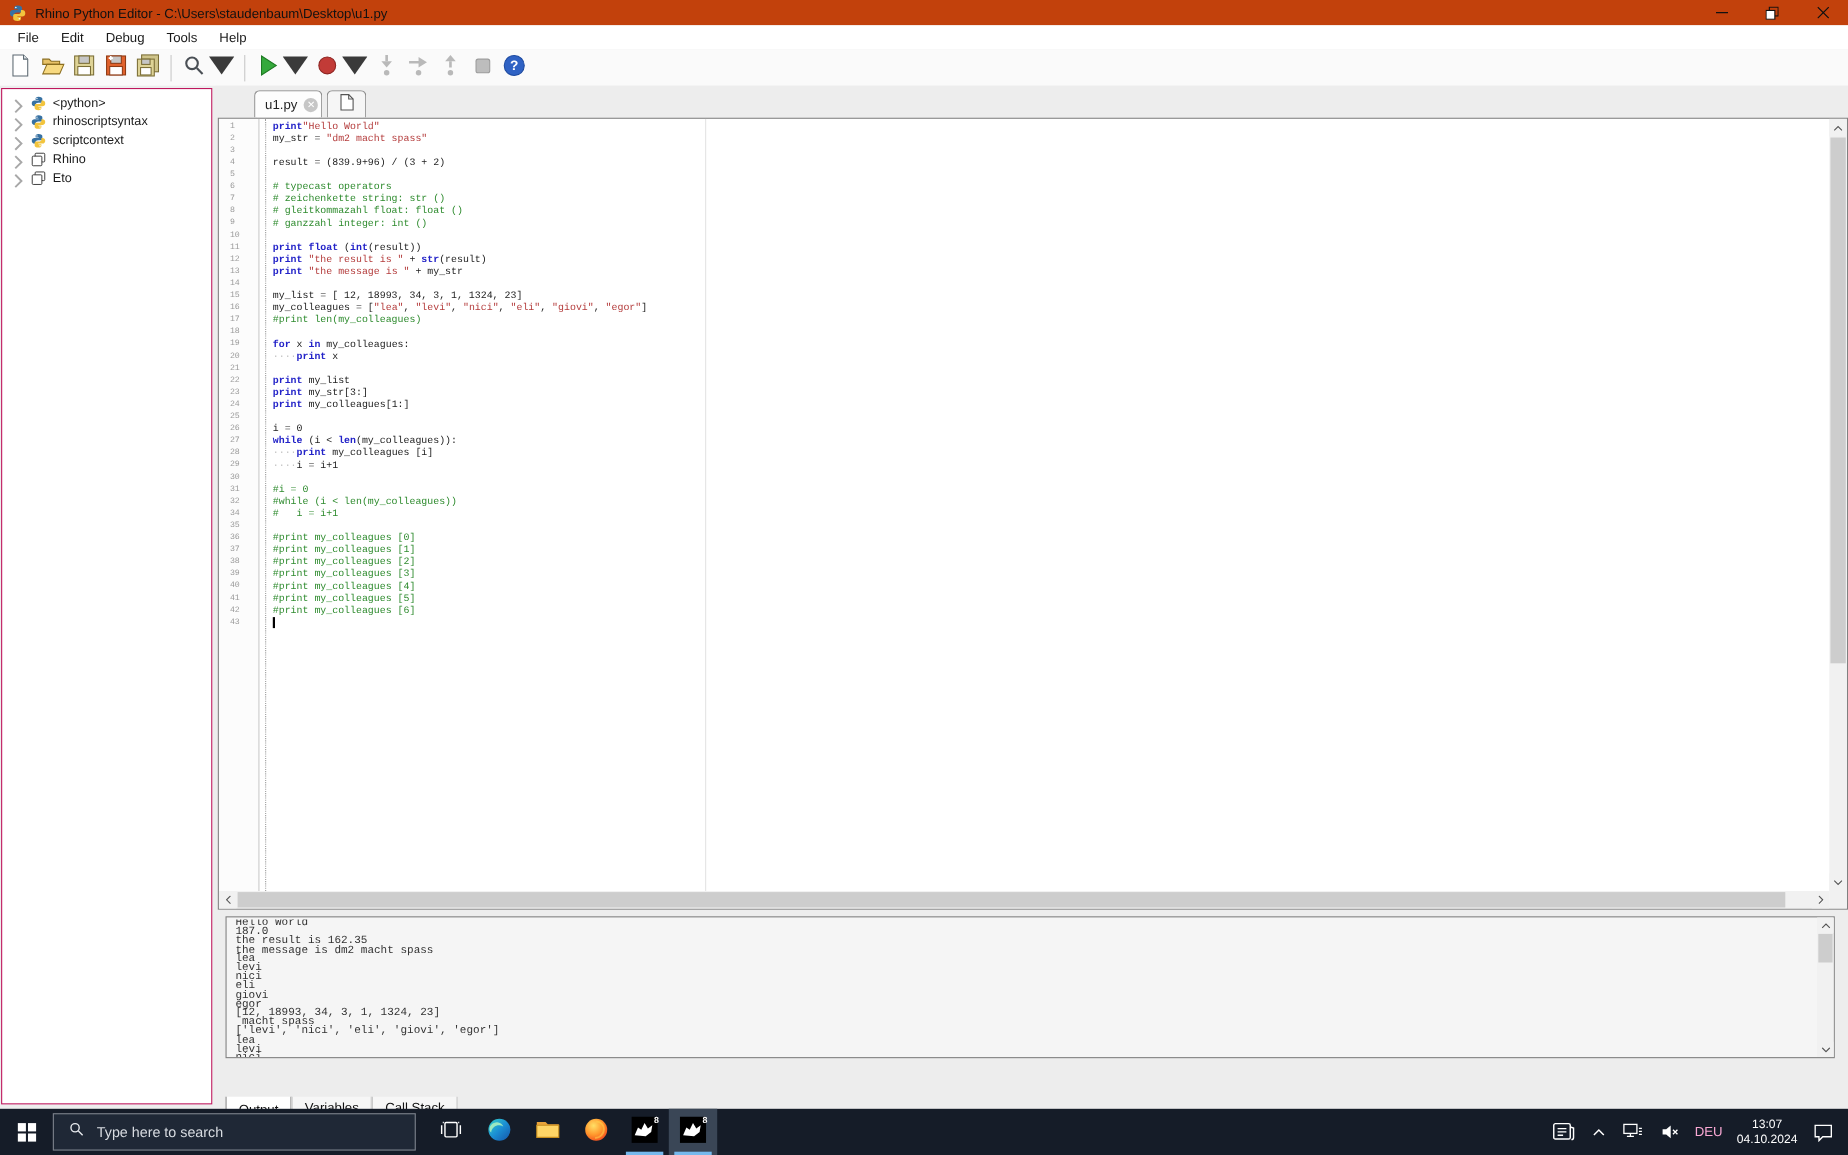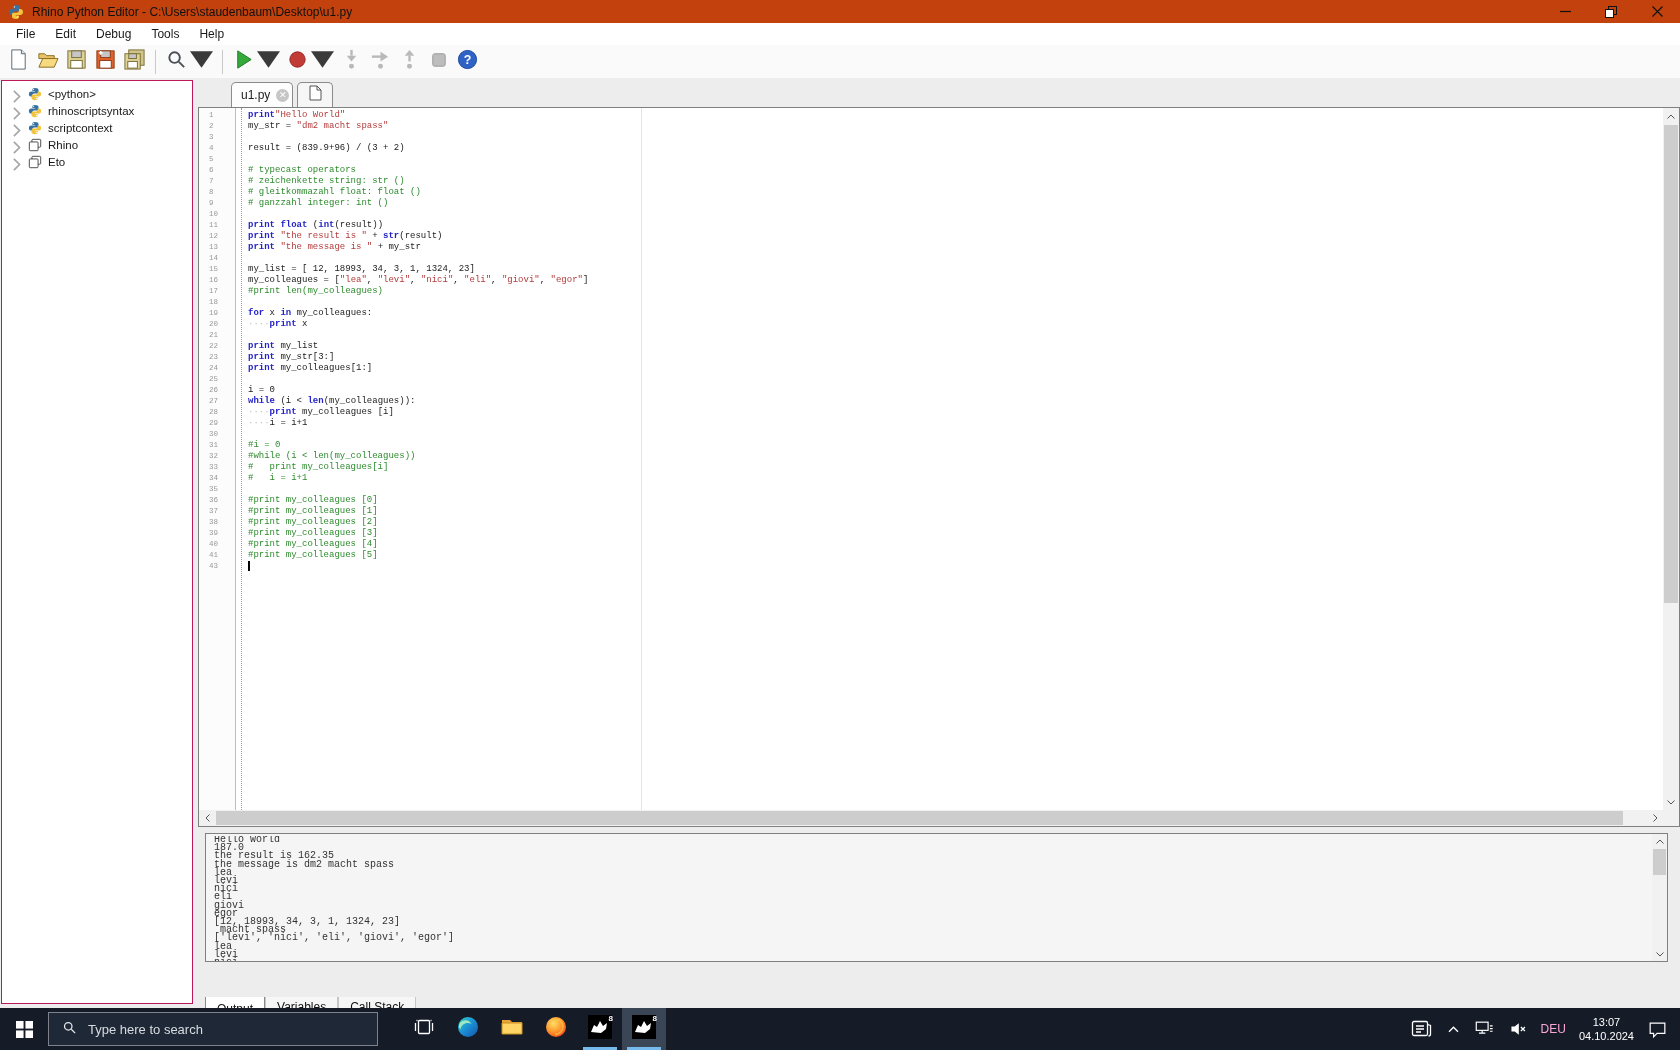--- a/index.html
+++ b/index.html
@@ -62,21 +62,21 @@
   .oscroll{position:absolute;right:0;top:0;width:15px;bottom:0;background:#f1f1f1;}
   .oscroll .sarrow{width:15px;height:14px;}
   .othumb{position:absolute;left:1px;right:1px;top:15px;height:26px;background:#cdcdcd;}
   
   .bottomtabs{position:absolute;left:205px;top:884px;display:flex;align-items:flex-start;height:23px;margin-top:35px;}
   .btab{font-size:12px;color:#111;padding:3px 11px 4px 11px;background:#f6f6f6;border:1px solid #c6c6c6;border-top:none;height:21px;box-sizing:border-box;}
   .btab.active{background:#fff;border-color:#8a8a8a;height:23px;padding-top:5px;}
   
   .taskbar{position:absolute;left:0;top:1008px;width:1680px;height:42px;background:var(--tbbg);display:flex;align-items:center;}
   .tb-start{width:48px;height:42px;display:flex;align-items:center;justify-content:center;flex:0 0 auto;}
-  .tb-search{width:330px;height:34px;margin-right:24px;background:#1f2836;border:1px solid #7d828c;display:flex;align-items:center;gap:11px;padding-left:13px;box-sizing:border-box;flex:0 0 auto;}
+  .tb-search{width:330px;height:34px;margin-right:10px;background:#1f2836;border:1px solid #7d828c;display:flex;align-items:center;gap:11px;padding-left:13px;box-sizing:border-box;flex:0 0 auto;}
   .tb-search .ph{font-size:13px;color:#d8dce1;}
   .appslot{width:44px;height:42px;display:flex;align-items:center;justify-content:center;position:relative;flex:0 0 auto;}
   .appslot.active{background:#3a4656;}
   .appslot .underline{position:absolute;bottom:0;left:5px;right:5px;height:3px;background:var(--undl);}
   .appslot svg{width:24px;height:24px;}
   .badge{position:absolute;top:7px;right:9px;color:#fff;font-size:8px;font-weight:bold;line-height:8px;}
   .tray{margin-left:auto;display:flex;align-items:center;gap:13px;padding-right:12px;}
   .trayicon{display:flex;align-items:center;justify-content:center;}
   .tray .lang{color:#f9a8d4;font-size:12px;}
   .clock{color:#fff;font-size:11px;text-align:center;line-height:14px;}
@@ -449,25 +449,20 @@
           <span class="cln">31</span>
           <span></span>
           <span class="ctx"><span class="tk-c">#i = 0</span></span>
         </div>
         <div class="cl">
           <span class="cln">32</span>
           <span></span>
           <span class="ctx"><span class="tk-c">#while (i &lt; len(my_colleagues))</span></span>
         </div>
         <div class="cl">
-          <span class="cln">33</span>
-          <span></span>
-          <span class="ctx"><span class="tk-c">#   print my_colleagues[i]</span></span>
-        </div>
-        <div class="cl">
           <span class="cln">34</span>
           <span></span>
           <span class="ctx"><span class="tk-c">#   i = i+1</span></span>
         </div>
         <div class="cl">
           <span class="cln">35</span>
           <span></span>
           <span class="ctx"></span>
         </div>
         <div class="cl">
@@ -492,20 +487,25 @@
         </div>
         <div class="cl">
           <span class="cln">40</span>
           <span></span>
           <span class="ctx"><span class="tk-c">#print my_colleagues [4]</span></span>
         </div>
         <div class="cl">
           <span class="cln">41</span>
           <span></span>
           <span class="ctx"><span class="tk-c">#print my_colleagues [5]</span></span>
+        </div>
+        <div class="cl">
+          <span class="cln">42</span>
+          <span></span>
+          <span class="ctx"><span class="tk-c">#print my_colleagues [6]</span></span>
         </div>
         <div class="cl">
           <span class="cln">43</span>
           <span></span>
           <span class="ctx"><span class="caret"></span></span>
         </div>
       </div>
     <div class="vscroll">
       <div class="sarrow" style="top:0">
           <svg width="8" height="5" viewBox="0 0 8 5" fill="none" stroke="#555">

